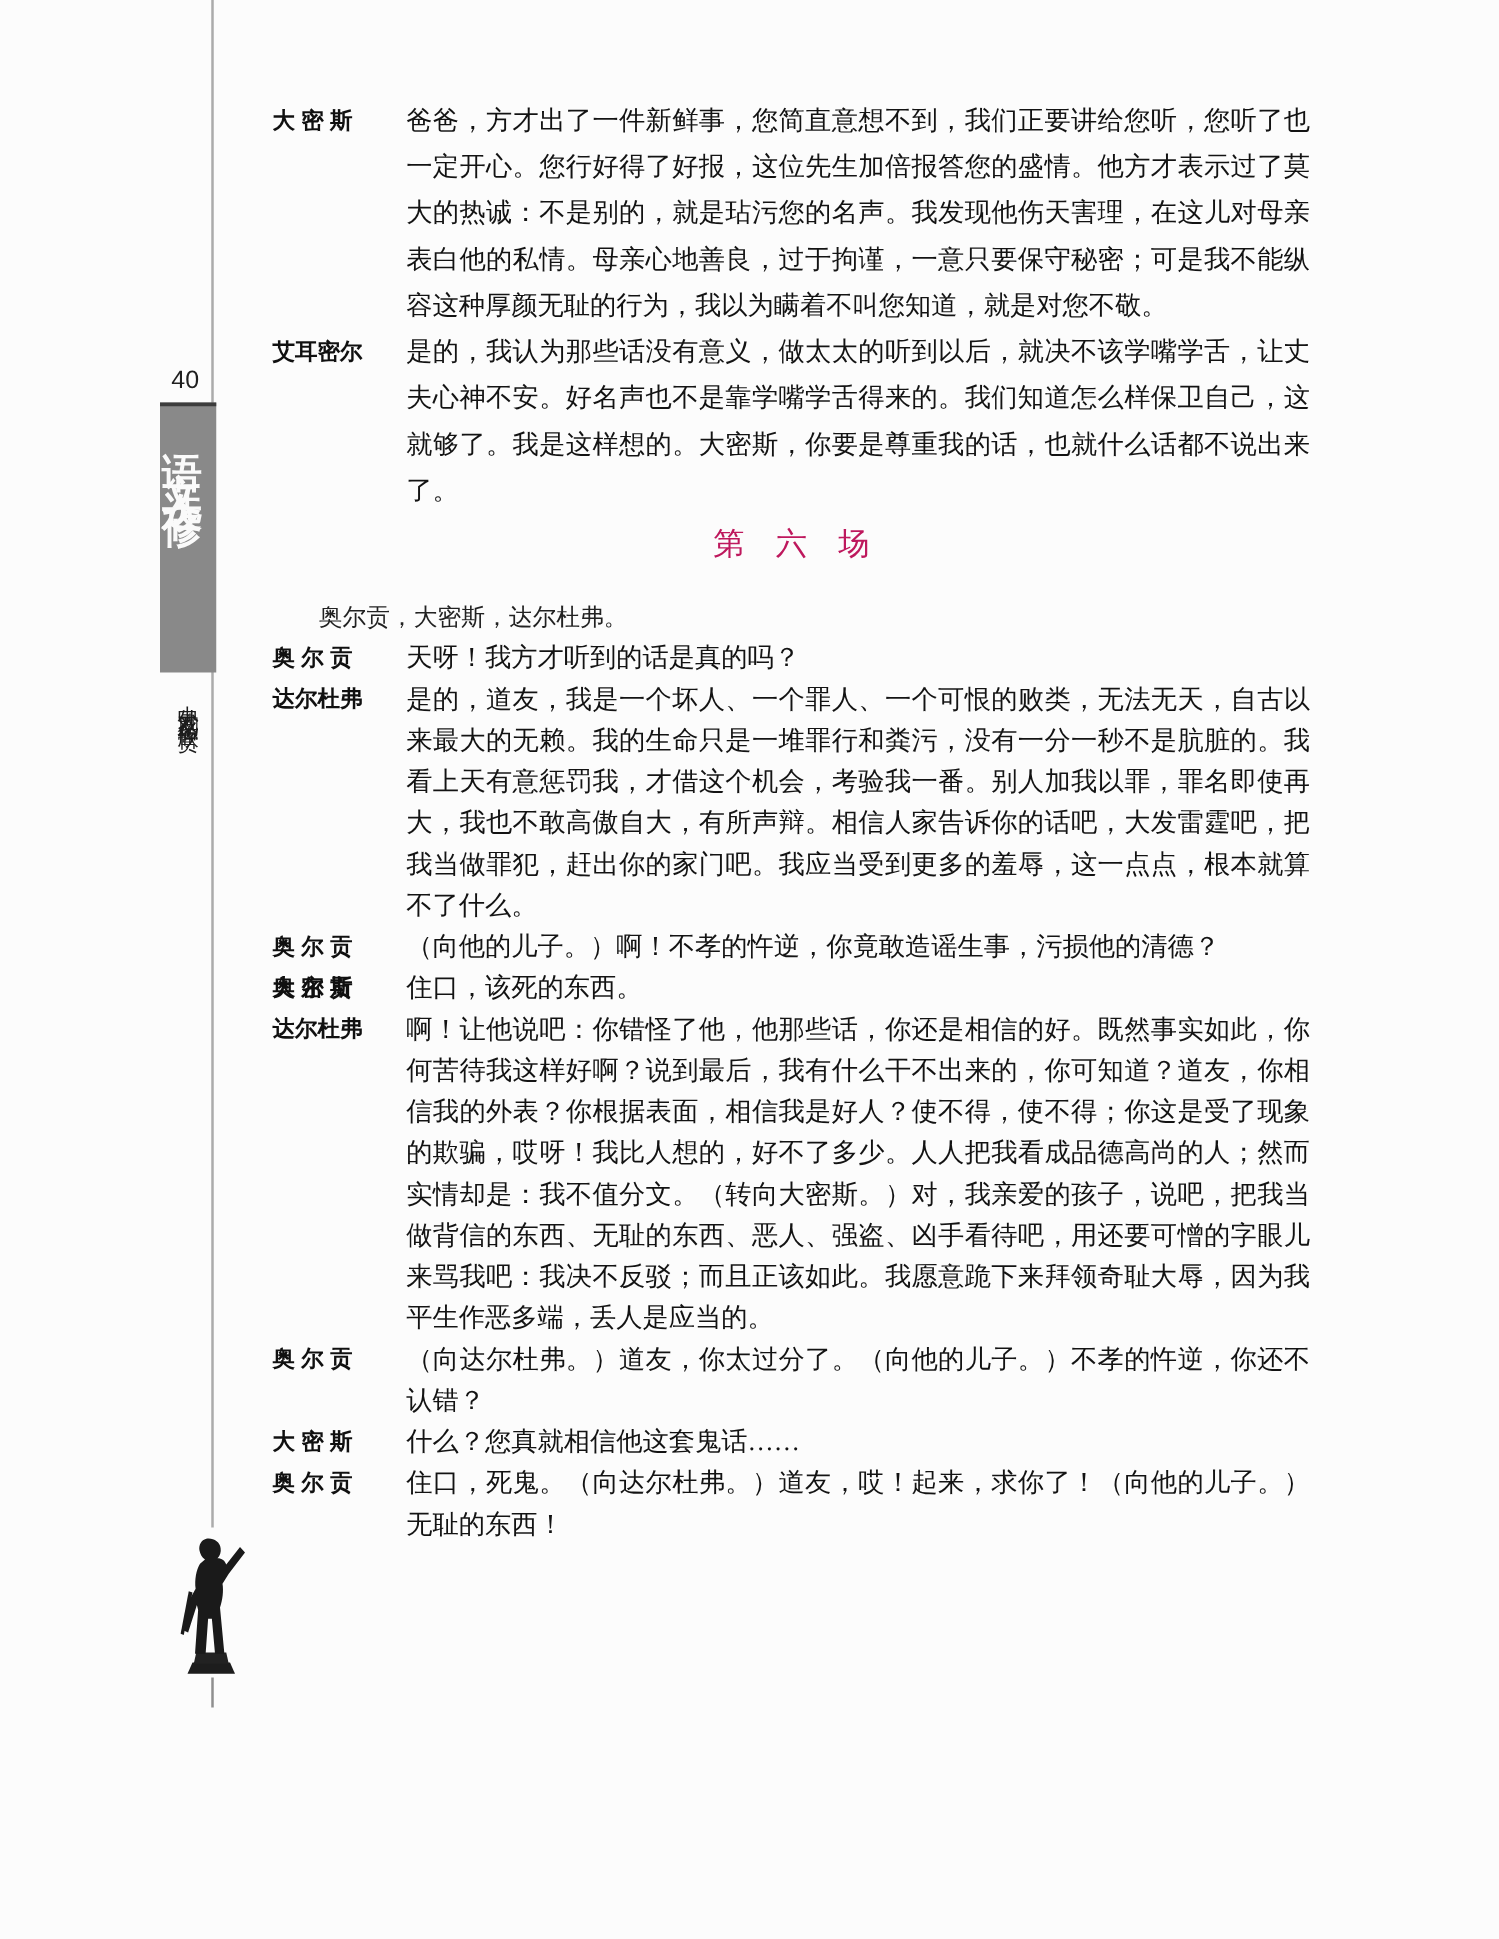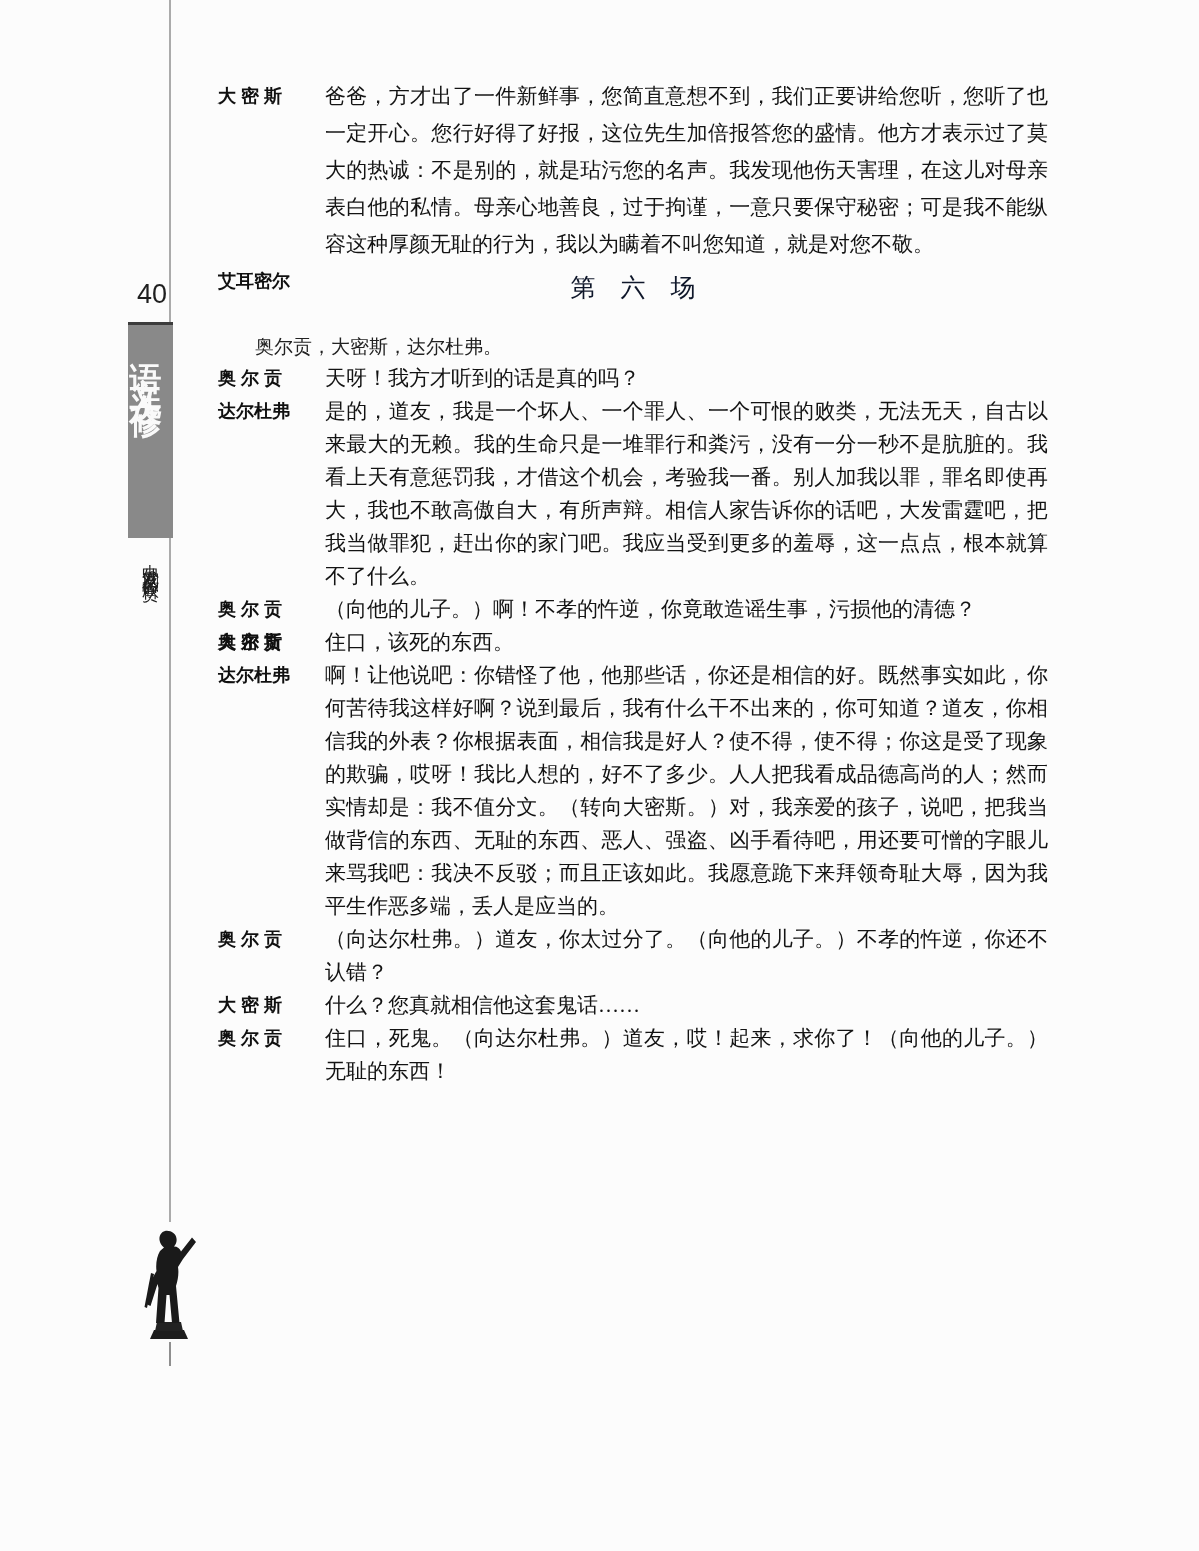--- a/index.html
+++ b/index.html
@@ -20,22 +20,22 @@
     position: absolute; left: 169px; top: 0;
     width: 2px; height: 1222px;
     background: #ababab;
   }
   .vrule-dash {
     position: absolute; left: 169px; top: 1342px;
     width: 2px; height: 24px;
     background: #8f8f8f;
   }
   .page-number {
-    position: absolute; left: 137px; top: 282px;
-    font-size: 27px; line-height: 24px;
+    position: absolute; left: 137px; top: 292px;
+    font-size: 20px; line-height: 24px;
     font-family: "Liberation Sans", "DejaVu Sans", sans-serif;
     color: #1f1f1f;
   }
   
   .banner {
     position: absolute; left: 128px; top: 322px;
     width: 45px; height: 216px;
     background: #898989;
     border-top: 3px solid #3c3c3c;
     box-sizing: border-box;
@@ -70,21 +70,21 @@
     font-family: "Liberation Sans", "DejaVu Sans", sans-serif;
     font-weight: bold; font-size: 18px;
     line-height: inherit;
     white-space: nowrap;
     color: #101010;
   }
   .scene-heading {
     text-align: center;
     font-size: 25px; line-height: 37px;
     margin-top: 6px; margin-bottom: 26px;
-    color: #0f172a;
+    color: #be185d;
   }
   .cast-line {
     margin-left: 37px;
     font-size: 19px; line-height: 30px;
     color: #222222;
   }
   
   .statue {
     position: absolute; left: 137px; top: 1216px;
     width: 62px; height: 124px;
@@ -116,20 +116,21 @@
 
   <div class="main">
 
     <div>
       <div class="dialogue">
         <span class="speaker">大 密 斯</span>
         <span>爸爸，方才出了一件新鲜事，您简直意想不到，我们正要讲给您听，您听了也一定开心。您行好得了好报，这位先生加倍报答您的盛情。他方才表示过了莫大的热诚：不是别的，就是玷污您的名声。我发现他伤天害理，在这儿对母亲表白他的私情。母亲心地善良，过于拘谨，一意只要保守秘密；可是我不能纵容这种厚颜无耻的行为，我以为瞒着不叫您知道，就是对您不敬。</span>
       </div>
       <div class="dialogue">
         <span class="speaker">艾耳密尔</span>
+        <span>是的，我认为那些话没有意义，做太太的听到以后，就决不该学嘴学舌，让丈夫心神不安。好名声也不是靠学嘴学舌得来的。我们知道怎么样保卫自己，这就够了。我是这样想的。大密斯，你要是尊重我的话，也就什么话都不说出来了。</span>
       </div>
     </div>
 
     <div class="scene-heading">第　六　场</div>
 
     <div class="cast-line">奥尔贡，大密斯，达尔杜弗。</div>
 
     <div class="scene-part">
       <div class="dialogue">
         <span class="speaker">奥 尔 贡</span>

